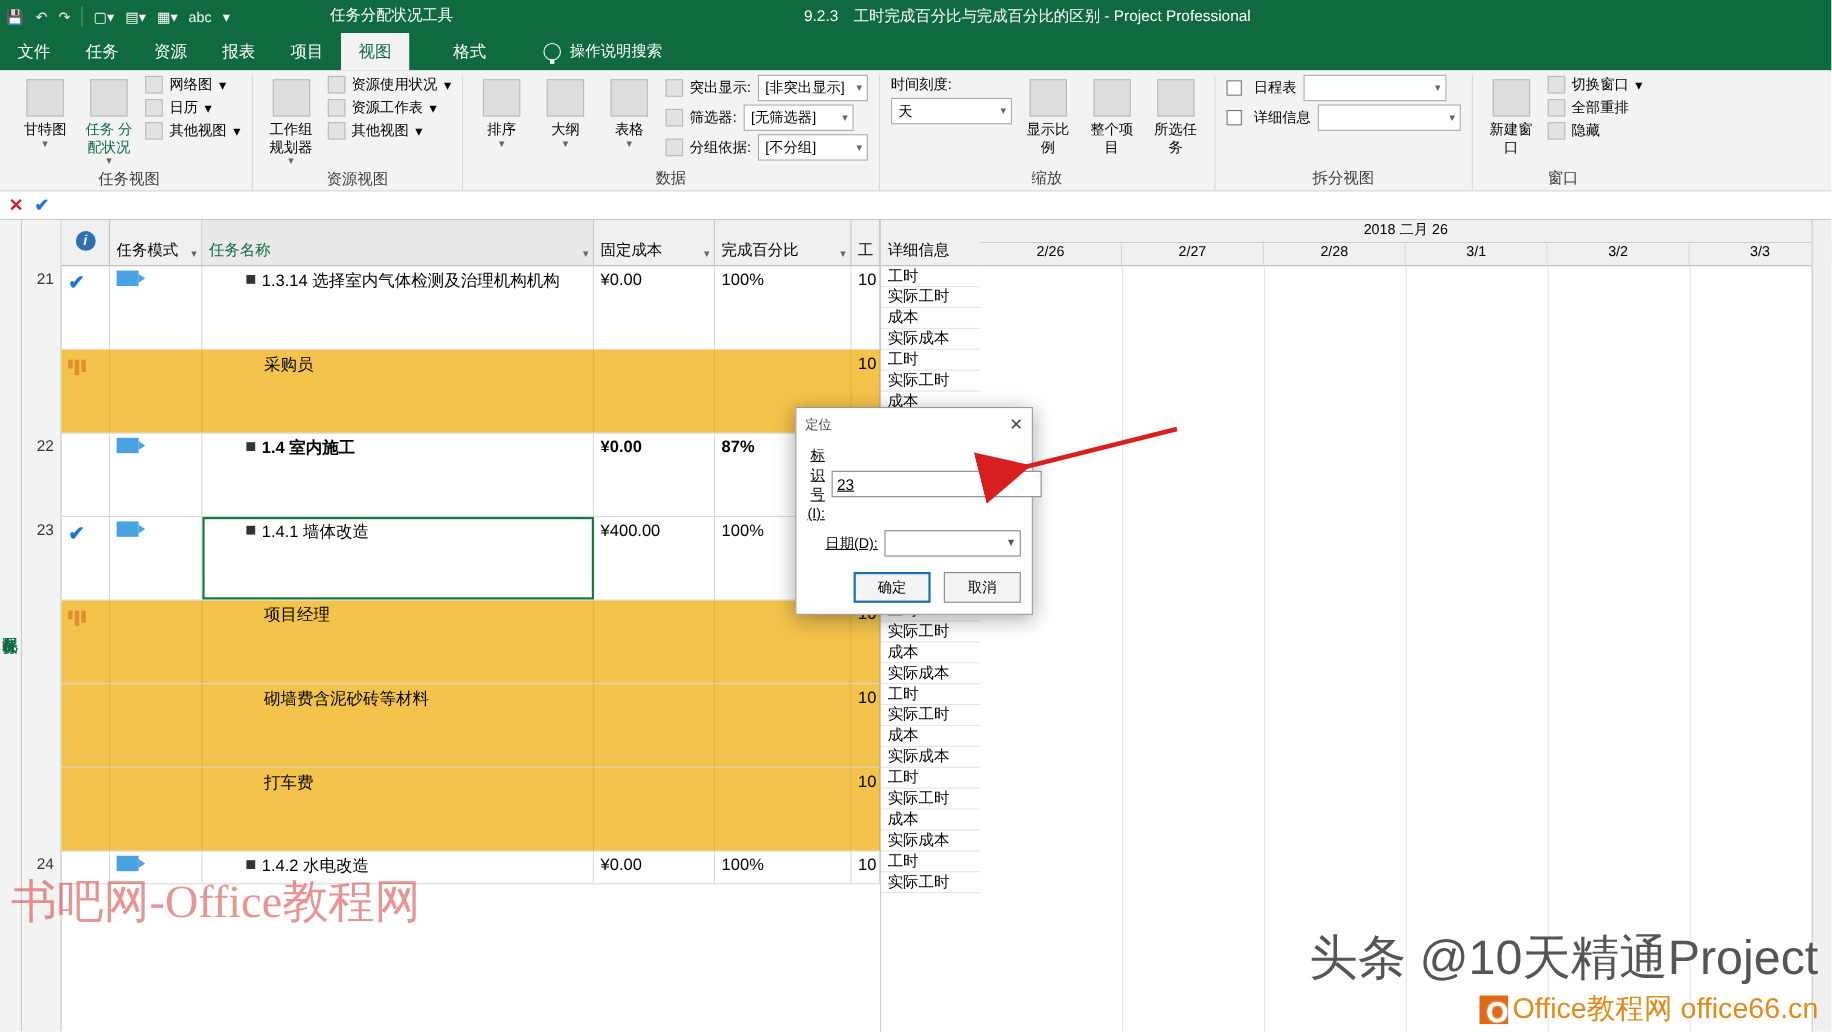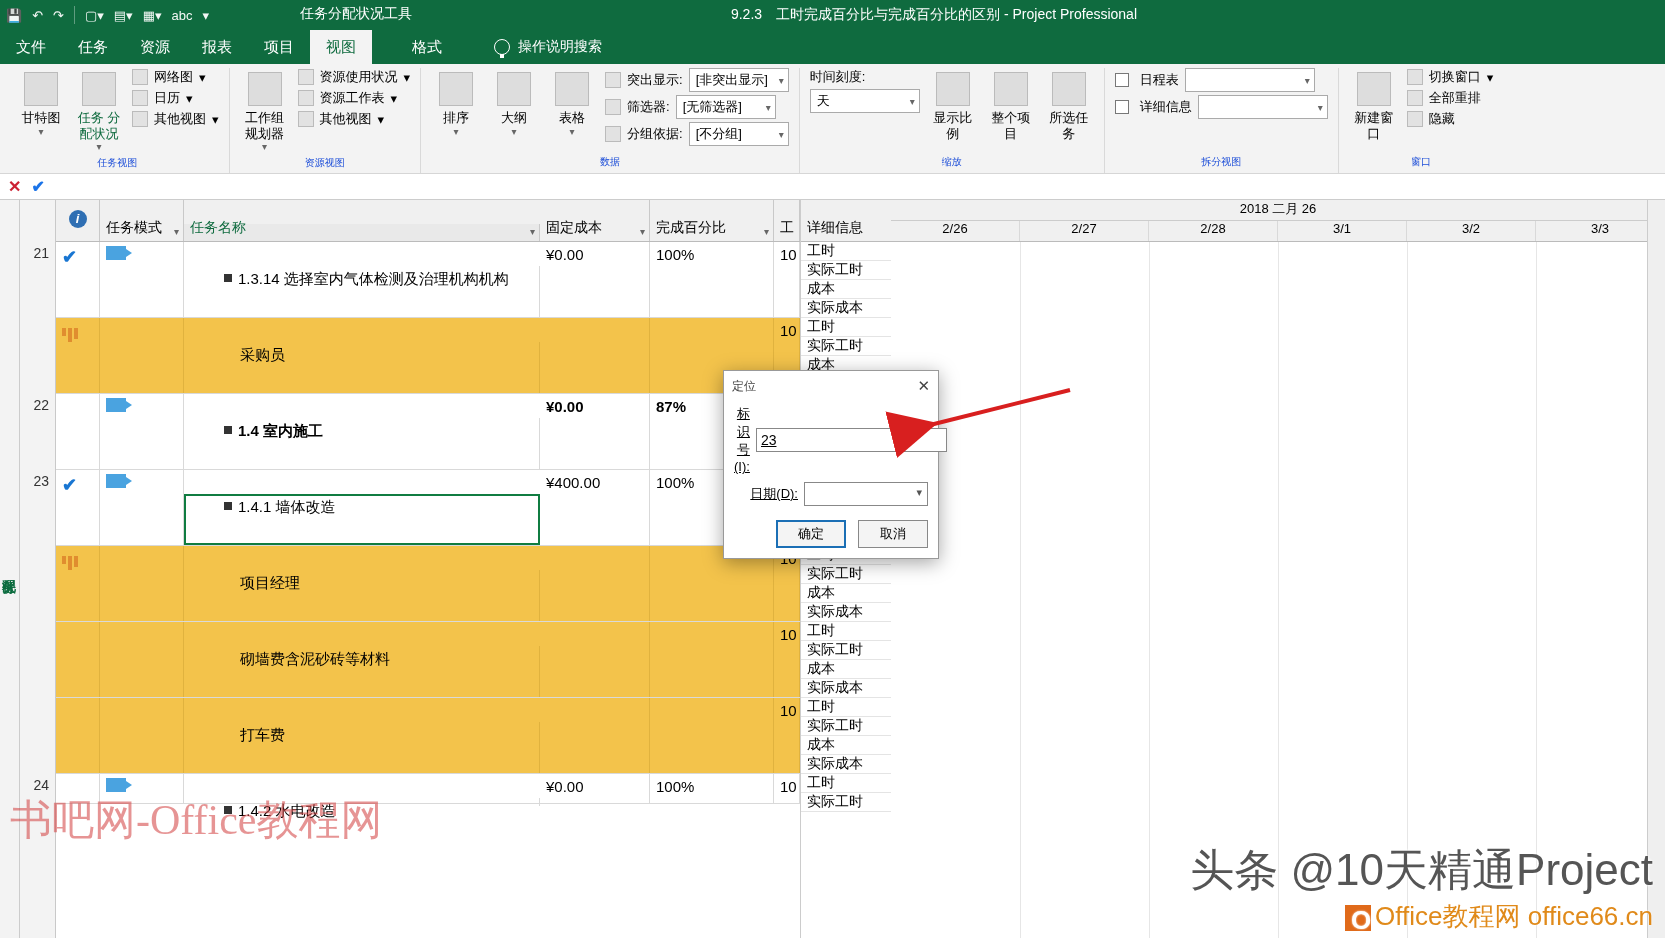--- a/index.html
+++ b/index.html
@@ -18,21 +18,21 @@
 .menutabs .mtab { padding:0 16px; display:flex; align-items:center; cursor:default; }
 .menutabs .mtab.active { background:#f3f3f3; color:#0f6b3f; }
 .menutabs .mtab.format { margin-left:24px; }
 .menutabs .tell { margin-left:36px; display:flex; align-items:center; gap:8px; font-size:14px; }
 .menutabs .bulb { width:16px;height:16px; border:1.5px solid #fff; border-radius:50%; position:relative; }
 .menutabs .bulb:after{content:"";position:absolute;left:5px;bottom:-4px;width:4px;height:4px;background:#fff;}
 
 
 .ribbon { height:110px; background:#f3f3f3; border-bottom:1px solid #d6d6d6; display:flex; padding:4px 6px 0; font-size:13px; }
 .rgroup { border-right:1px solid #d9d9d9; padding:0 10px; display:flex; flex-direction:column; }
-.rgroup .glabel { text-align:left; font-size:10px; color:#1d4ed8; height:22px; display:flex;align-items:center;justify-content:center; }
+.rgroup .glabel { text-align:left; font-size:14px; color:#404040; height:22px; display:flex;align-items:center;justify-content:center; }
 .rgroup .gbody { flex:1; display:flex; align-items:flex-start; gap:8px; }
 .rbigbtn { width:50px; text-align:center; font-size:13px; line-height:1.2; padding-top:4px; }
 .rbigbtn .ico { width:34px;height:34px;margin:0 auto 4px;background:#ddd;border:1px solid #bbb; }
 .rbigbtn.sel .lbl { color:#0f6b3f; font-weight:500;}
 .rbigbtn .drop:after{content:"▾"; font-size:10px; color:#666; display:block;}
 .rstack { display:flex; flex-direction:column; gap:3px; font-size:13px; }
 .rstack .row { display:flex; align-items:center; gap:6px; white-space:nowrap; }
 .rstack .row .sqi{width:16px;height:16px;background:#e2e2e2;border:1px solid #bbb;}
 .combo { height:24px; border:1px solid #aaa; background:#fff; display:flex; align-items:center; padding:0 18px 0 6px; position:relative; font-size:13px; min-width:100px;}
 .combo:after{content:"▾";position:absolute;right:4px;color:#666;font-size:10px;}
@@ -54,21 +54,21 @@
 .rownums { width:40px; background:#f3f3f3; border-right:1px solid #c9c9c9; }
 .rownums .rn{height:76px; display:flex; align-items:flex-start; justify-content:flex-end; padding:3px 6px 0 0; font-size:14px; color:#333;}
 .grid { flex:1; position:relative; }
 .ghead { height:42px; display:flex; background:#f0f0f0; border-bottom:1px solid #bbb; font-size:14px; }
 .ghead .gc { border-right:1px solid #c9c9c9; display:flex; align-items:flex-end; padding:0 6px 4px; position:relative;}
 .ghead .gc .dd:after{content:"▾"; position:absolute; right:4px; bottom:4px; font-size:10px; color:#666;}
 .ghead .gc.info{width:44px;justify-content:center;align-items:center;} 
 .ghead .gc.info .i{width:18px;height:18px;border-radius:50%;background:#2f6fb3;color:#fff;display:flex;align-items:center;justify-content:center;font-style:italic;font-weight:bold;font-size:13px;}
 .gbody2 .gr { display:flex; height:76px; border-bottom:1px solid #d9d9d9; }
 .gbody2 .gr .gc { border-right:1px solid #d9d9d9; padding:4px 6px; font-size:15px; }
-.gc.c-info{width:44px;} .gc.c-mode{width:84px;} .gc.c-name{width:356px;margin-top:24px;} .gc.c-cost{width:110px;} .gc.c-pct{width:124px;} .gc.c-w{width:26px;overflow:hidden;}
+.gc.c-info{width:44px;} .gc.c-mode{width:84px;} .gc.c-name{width:356px;} .gc.c-cost{width:110px;} .gc.c-pct{width:124px;} .gc.c-w{width:26px;overflow:hidden;}
 .ghead .gc.c-name{background:#e9e9e9;color:#0f6b3f;}
 .gr.assign { background:#f3c34b; }
 .gr.assign .gc{border-right-color:#e0b23e;}
 .gr.sel .gc.c-name{outline:2px solid #107c41; outline-offset:-2px; background:#fff;}
 .gr .taskmark{display:inline-block;width:8px;height:8px;background:#333;margin-right:6px;transform:translateY(-2px);}
 .gr .indent1{padding-left:40px !important;}
 .gr .indent2{padding-left:56px !important;}
 .gr.bold{font-weight:bold;}
 .chkmark{color:#1976d2;font-size:18px;font-weight:bold;}
 .modeico{width:20px;height:14px;background:#4aa3e0;position:relative;display:inline-block;}

